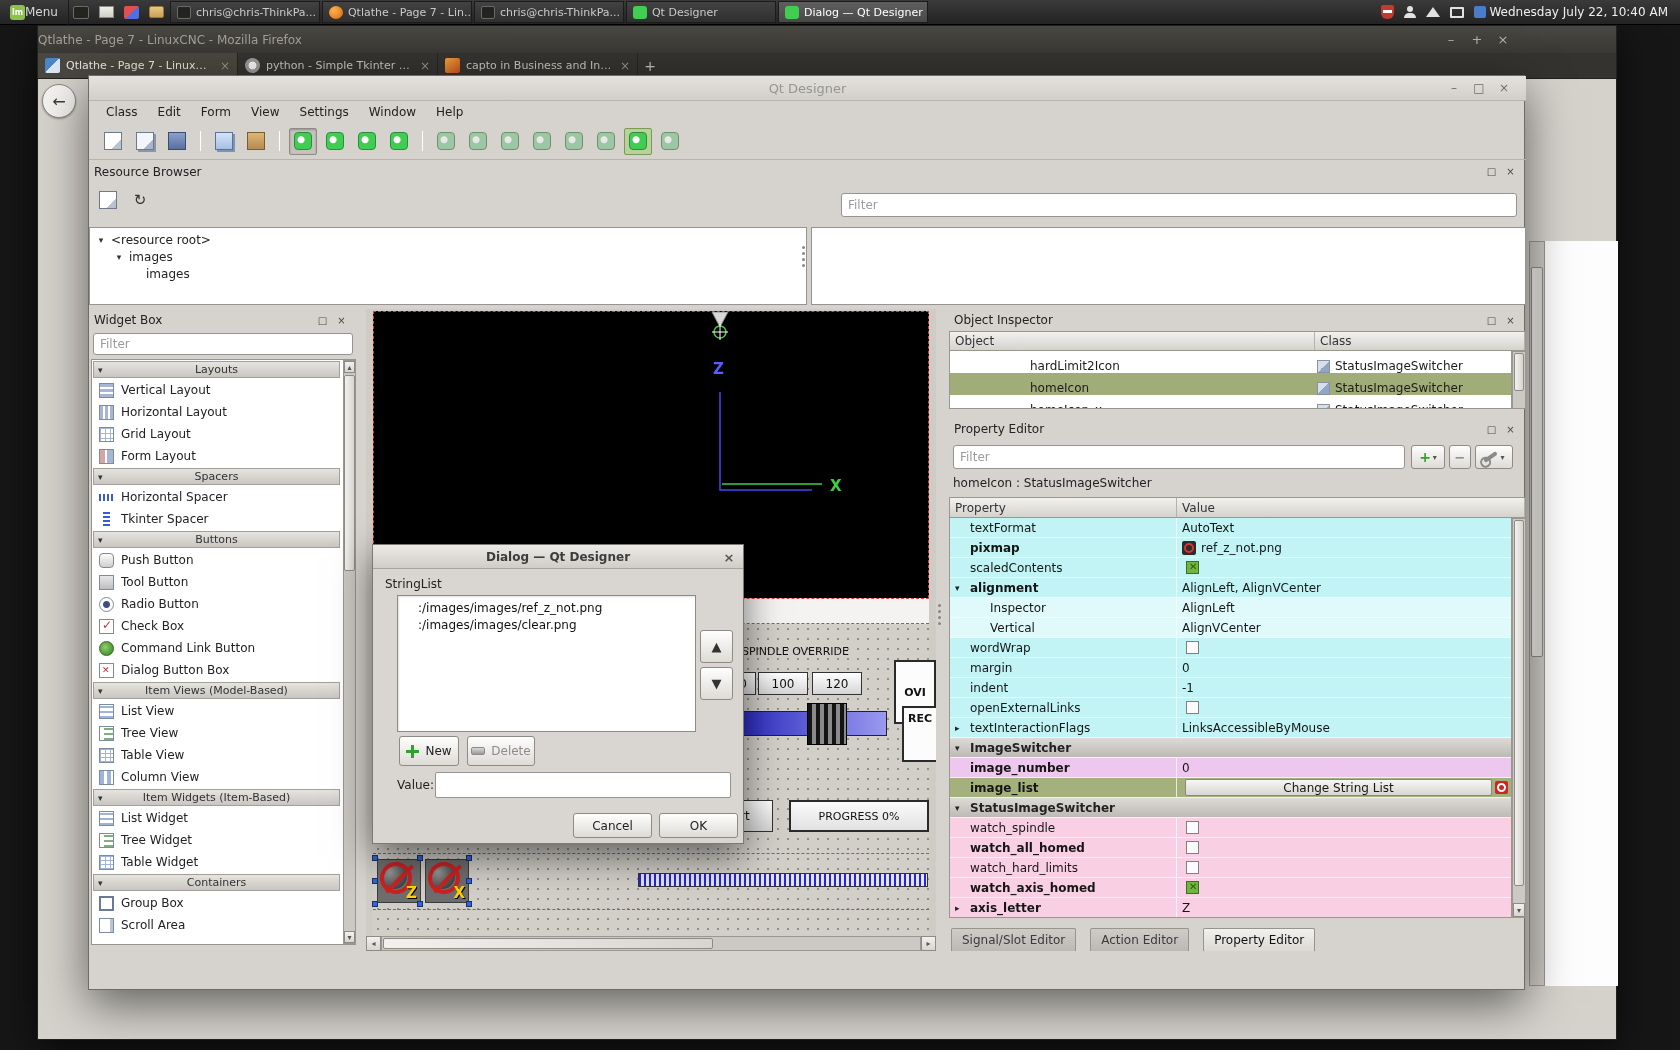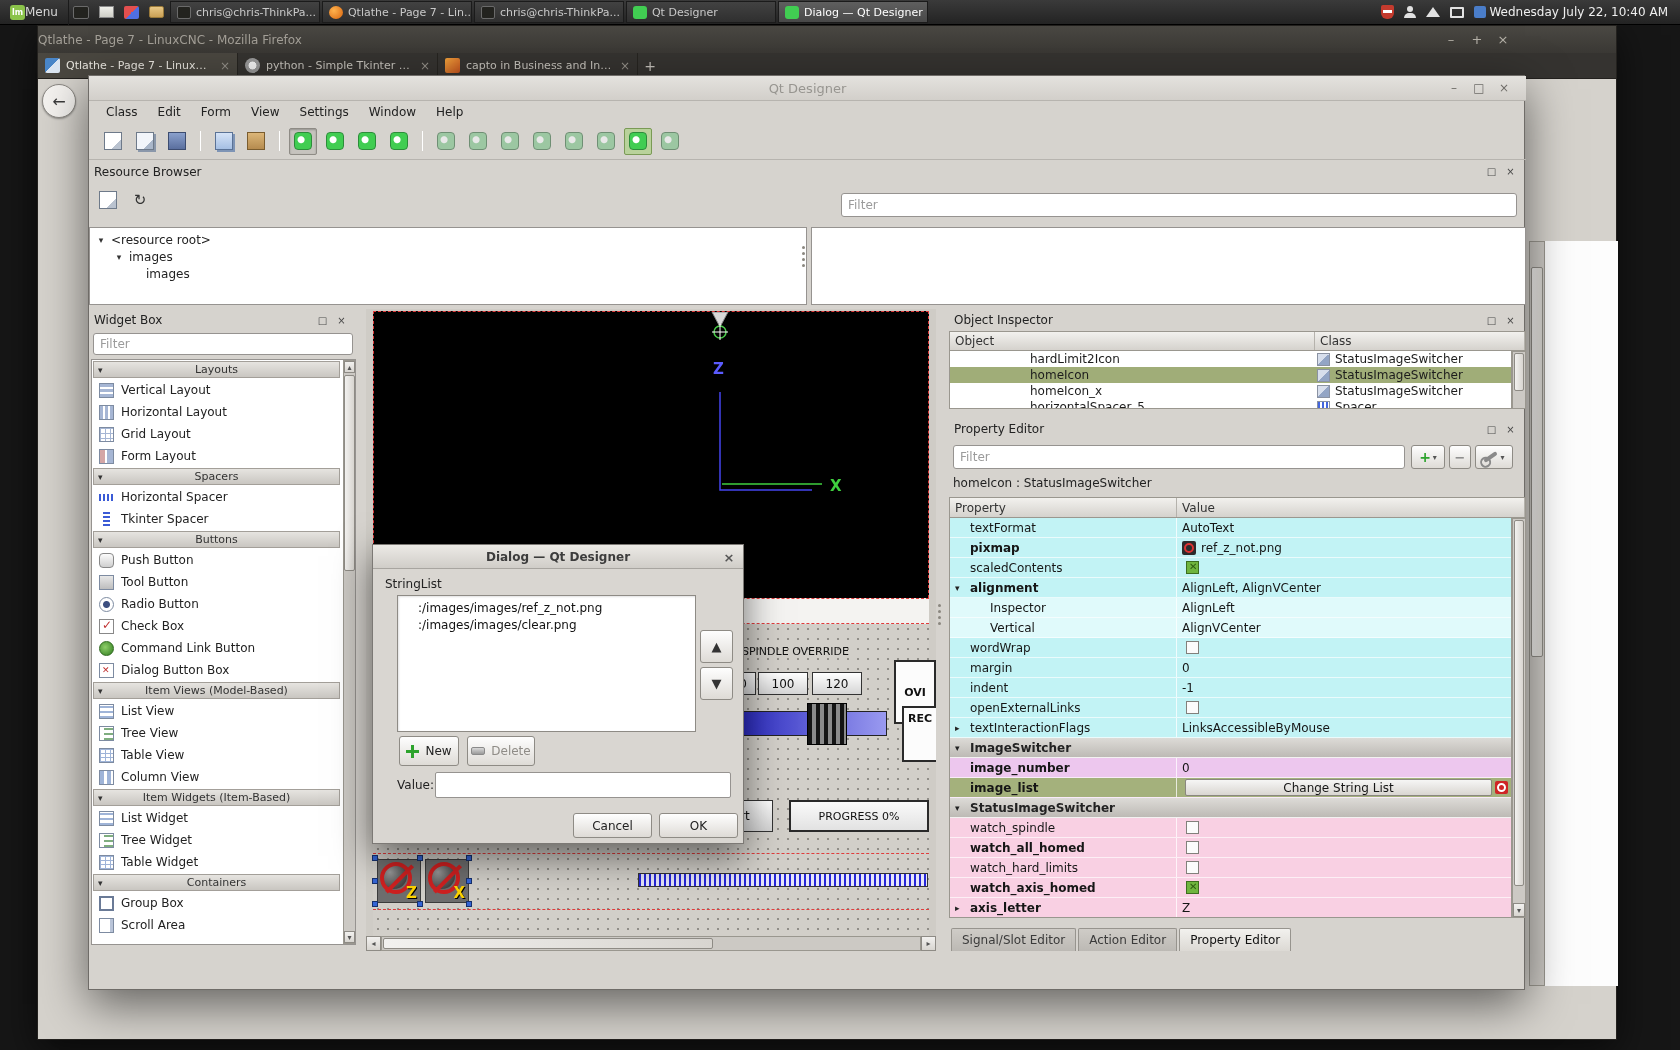--- a/index.html
+++ b/index.html
@@ -133,21 +133,21 @@
 .fi-gear{position:absolute;left:3px;top:3px;width:26px;height:26px;border-radius:50%;background:radial-gradient(circle at 35% 35%,#9a9a9a,#262626)}
 .fi-slash{position:absolute;left:2px;top:2px;width:32px;height:32px;border:4px solid #cf2020;border-radius:50%}
 .fi-slash::after{content:"";position:absolute;left:-3px;top:11px;width:37px;height:4px;background:#cf2020;transform:rotate(-45deg)}
 .fi-letter{position:absolute;right:3px;bottom:0;color:#ffd400;font-weight:bold;font-size:15px;text-shadow:1px 1px 0 #000}
 .handle{position:absolute;width:6px;height:6px;background:#3565d6;border:1px solid #16316e}
 svg text{font-family:"DejaVu Sans","Liberation Sans",sans-serif}
 
 
 .colhdr{position:absolute;display:flex;background:linear-gradient(#f2f1ee,#d5d2cd);border:1px solid #9a978f;font-size:12px;color:#333}
 .colhdr .c{display:flex;align-items:center;padding:0 5px;border-right:1px solid #b5b2ac;overflow:hidden}
-.oirow{height:16px;display:flex;align-items:center;font-size:12px;color:#1c1c1c;background:#fff}
+.oirow{height:22px;display:flex;align-items:flex-end;font-size:12px;color:#1c1c1c;background:#fff}
 .oirow.sel{background:#a0ad78}
 .oi-obj{width:363px;padding-left:80px;overflow:hidden;white-space:nowrap}
 .oi-cls{flex:1;display:flex;align-items:center;gap:5px;padding-left:4px;overflow:hidden;white-space:nowrap}
 .cico{flex:none;width:13px;height:13px;border:1px solid #8a92a2;background:linear-gradient(135deg,#d8dfec 50%,#93a5c5 50%)}
 .cico.spc{background:repeating-linear-gradient(90deg,#4466dd 0 2px,#fff 2px 4px)}
 .objlabel{font-size:12px;color:#222;display:flex;align-items:center}
 .prow{height:20px;display:flex;align-items:stretch;font-size:12px;color:#161616;border-bottom:1px solid rgba(255,255,255,.65)}
 .pname{width:227px;display:flex;align-items:center;padding-left:20px;position:relative;border-right:1px solid rgba(255,255,255,.75);overflow:hidden;white-space:nowrap}
 .pname.b{font-weight:bold}
 .pname .arr{position:absolute;left:5px;font-size:9px;color:#222}
@@ -167,21 +167,21 @@
 .pthumb::after{content:"";position:absolute;inset:2px;border:2px solid #d33;border-radius:50%}
 .pbtn{flex:1;height:17px;margin:0 3px;display:flex;align-items:center;justify-content:center;background:linear-gradient(#f6f6f5,#d9d6d1);border:1px solid #8a877f;border-radius:2px;font-size:12px}
 .redico{flex:none;width:13px;height:13px;background:#cf2525;border-radius:2px;margin-right:3px;position:relative}
 .redico::after{content:"";position:absolute;inset:2px;border:2px solid #fff;border-radius:50%}
 .addbtn{position:absolute;display:flex;align-items:center;justify-content:center;gap:2px;background:linear-gradient(#fefefe,#dedbd6);border:1px solid #8e8b85;border-radius:3px}
 .plusg{color:#2da32d;font-weight:bold;font-size:14px;line-height:1}
 .minusg{color:#8a8a8a;font-weight:bold;font-size:13px}
 .smalltri{font-size:8px;color:#555}
 .wrench{width:15px;height:4px;background:#8a8a8a;border-radius:2px;transform:rotate(-35deg);position:relative}
 .wrench::before{content:"";position:absolute;left:-5px;top:-2px;width:7px;height:7px;border:2px solid #8a8a8a;border-radius:50%}
-.petab{height:23px;padding:0 10px;display:flex;align-items:center;background:linear-gradient(#cfccc7,#bcb9b4);border:1px solid #97948e;border-bottom:none;font-size:12px;color:#3a3a3a;margin-right:2px;border-radius:2px 2px 0 0}
+.petab{height:23px;padding:0 10px;display:flex;align-items:center;background:linear-gradient(#cfccc7,#bcb9b4);border:1px solid #97948e;border-bottom:none;font-size:12px;color:#3a3a3a;margin-right:14px;border-radius:2px 2px 0 0}
 .petab.active{background:linear-gradient(#f2f1ee,#dcd9d4);color:#111}
 
 
 #dialog{position:absolute;left:372px;top:544px;width:372px;height:300px;background:#d9d6d1;border:1px solid #7c7975;box-shadow:0 12px 36px rgba(0,0,0,.55)}
 .dlg-title{position:absolute;left:0;top:0;width:100%;height:24px;background:linear-gradient(#eceae6,#d0cdc8);border-bottom:1px solid #a8a5a0;display:flex;align-items:center;justify-content:center;font-weight:bold;color:#3c3c3c;font-size:12px}
 .dlg-close{position:absolute;right:6px;top:4px;width:16px;height:16px;display:flex;align-items:center;justify-content:center;color:#555;font-size:13px}
 .dlg-list{position:absolute;background:#fff;border:1px solid #8e8b85;box-shadow:inset 1px 1px 2px rgba(0,0,0,.12);font-size:12px;padding-top:3px}
 .dlg-item{height:17px;display:flex;align-items:center;padding-left:20px;color:#111}
 .arrowbtn{position:absolute;display:flex;align-items:center;justify-content:center;background:linear-gradient(#fefefe,#dedbd6);border:1px solid #8e8b85;border-radius:3px;color:#333;font-size:13px}
 .plusico{width:13px;height:13px;position:relative;flex:none}

